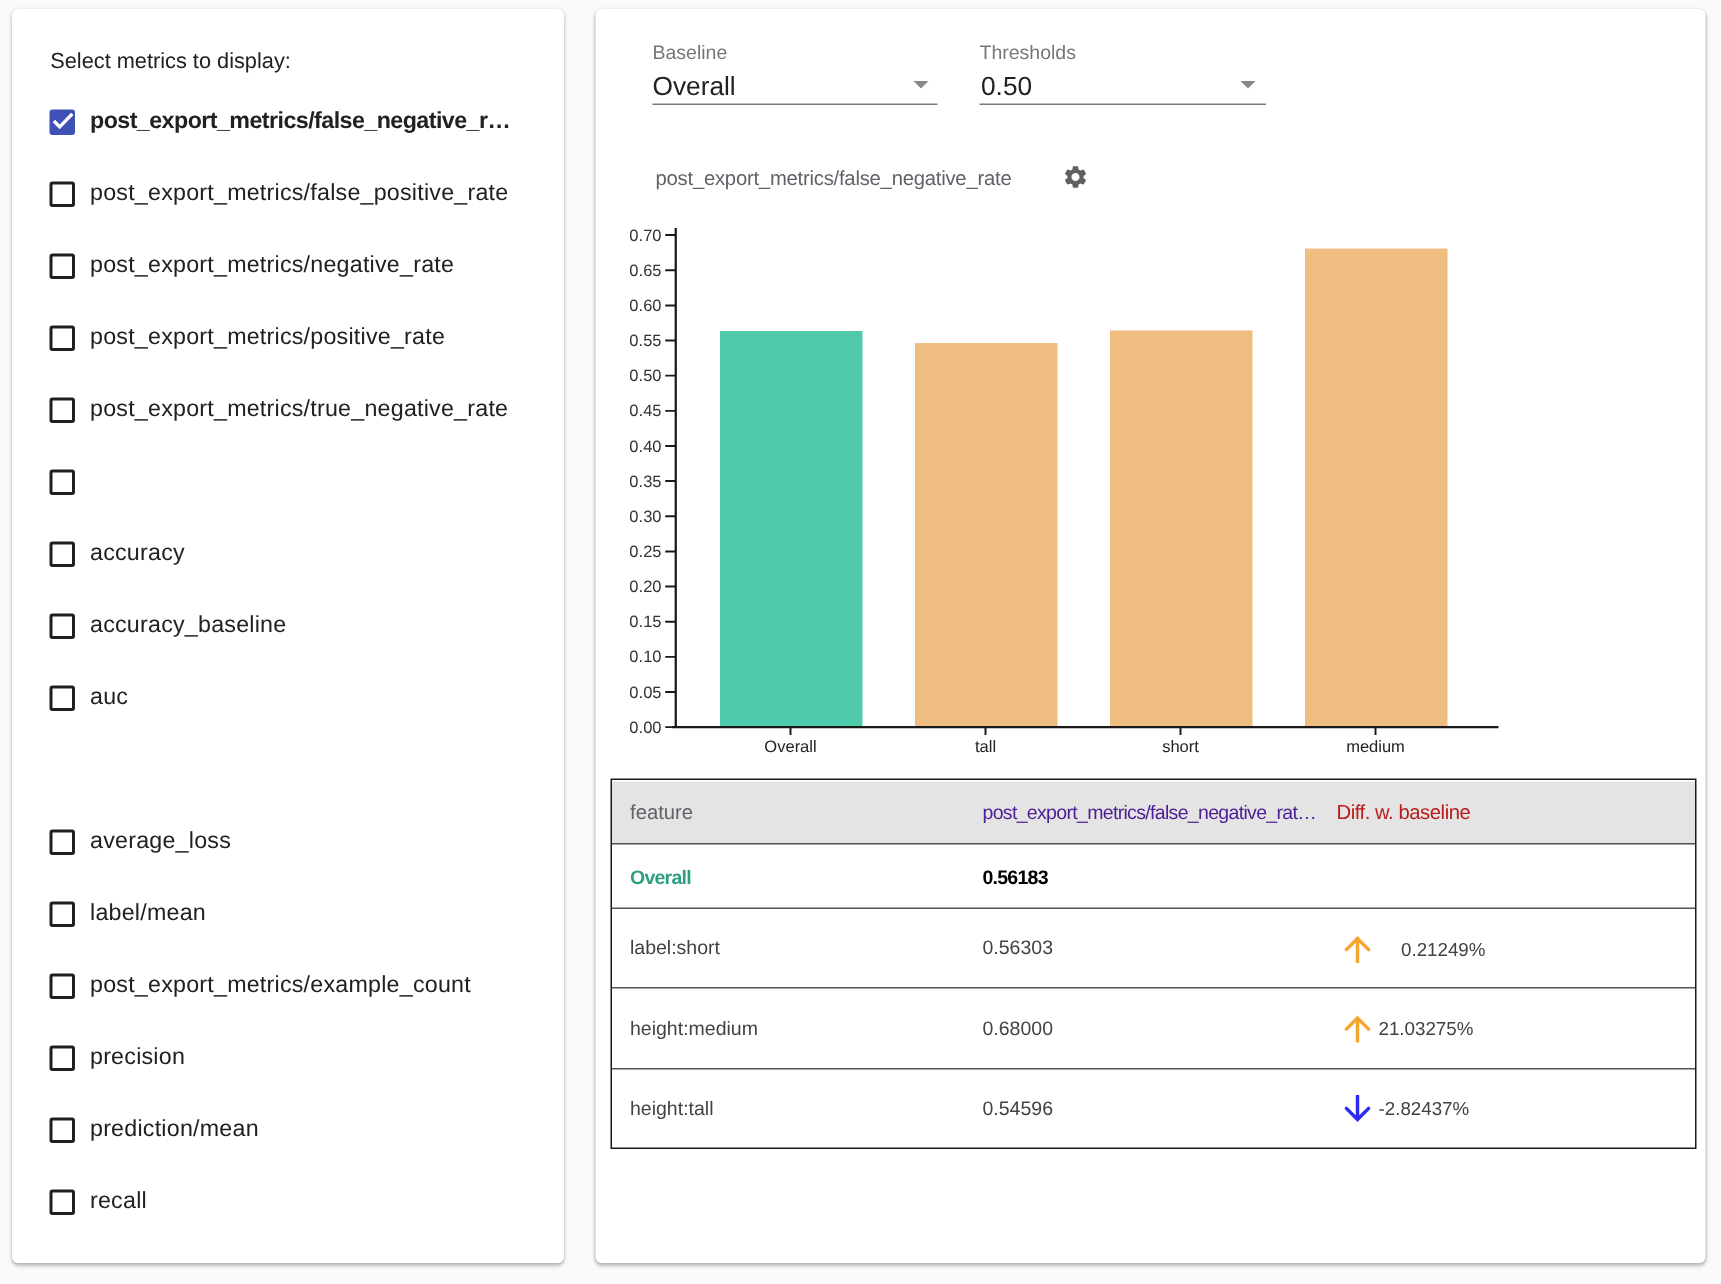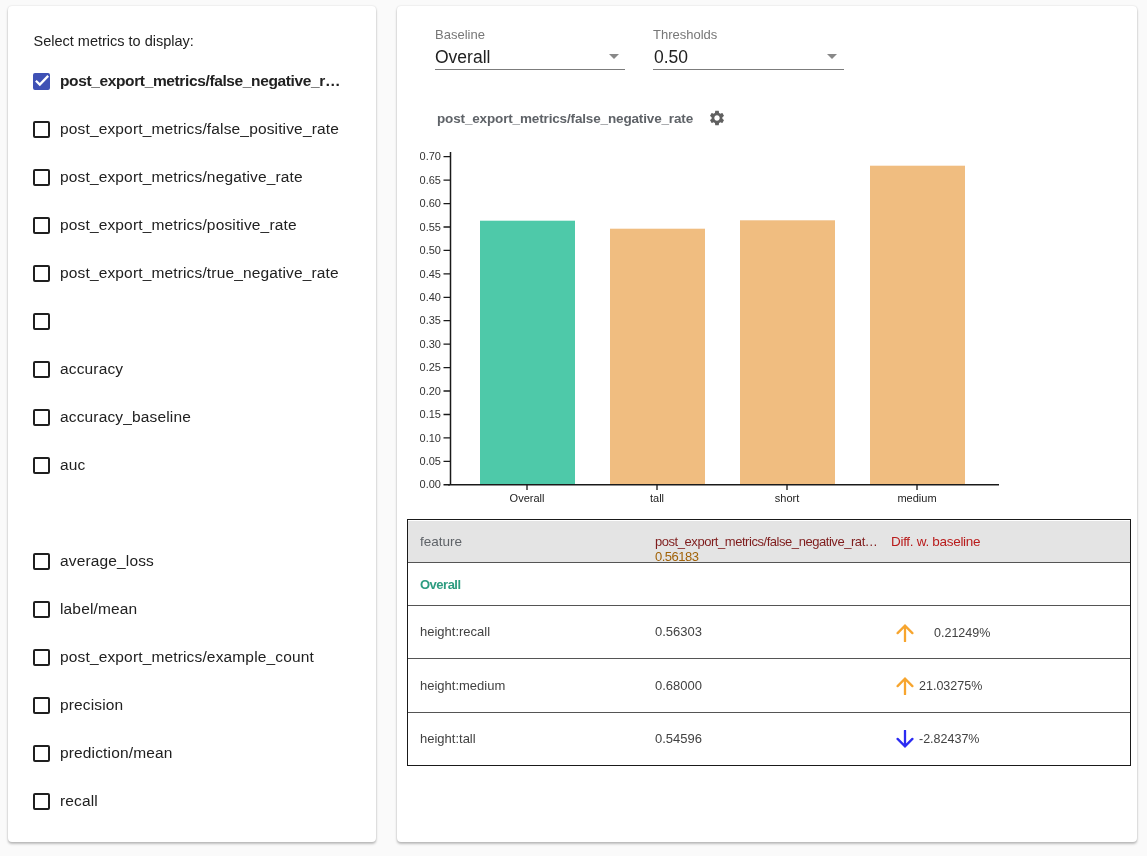--- a/index.html
+++ b/index.html
@@ -89,21 +89,21 @@
 
 <div class="ddlabel" style="left:435px;top:27px">Baseline</div>
 <div class="ddvalue" style="left:435px;top:46.5px">Overall</div>
 <div class="ddline" style="left:435px;top:69px;width:190px"></div>
 <div class="ddarrow" style="left:608.5px;top:54px"></div>
 <div class="ddlabel" style="left:653px;top:27px">Thresholds</div>
 <div class="ddvalue" style="left:654px;top:46.5px">0.50</div>
 <div class="ddline" style="left:653px;top:69px;width:191px"></div>
 <div class="ddarrow" style="left:827px;top:54px"></div>
 
-<div class="abs" style="left:437px;top:110.5px;font-size:13.5px;letter-spacing:-.15px;font-weight:bold;color:#5f6368">post_export_metrics/false_negative_rate</div>
+<div class="abs" style="left:437px;top:110.5px;font-size:13.5px;letter-spacing:-.15px;font-weight:normal;color:#5f6368">post_export_metrics/false_negative_rate</div>
 <svg class="abs" style="left:707.6px;top:109px" width="18" height="18" viewBox="0 0 24 24" fill="#606060">
       <path d="M19.14,12.94c0.04-0.3,0.06-0.61,0.06-0.94c0-0.32-0.02-0.64-0.07-0.94l2.03-1.58c0.18-0.14,0.23-0.41,0.12-0.61l-1.92-3.32c-0.12-0.22-0.37-0.29-0.59-0.22l-2.39,0.96c-0.5-0.38-1.03-0.7-1.62-0.94L14.4,2.81c-0.04-0.24-0.24-0.41-0.48-0.41h-3.84c-0.24,0-0.43,0.17-0.47,0.41L9.25,5.35C8.66,5.59,8.12,5.92,7.63,6.29L5.24,5.33c-0.22-0.08-0.47,0-0.59,0.22L2.74,8.87C2.62,9.08,2.66,9.34,2.86,9.48l2.03,1.58C4.84,11.36,4.8,11.69,4.8,12s0.02,0.64,0.07,0.94l-2.03,1.58c-0.18,0.14-0.23,0.41-0.12,0.61l1.92,3.32c0.12,0.22,0.37,0.29,0.59,0.22l2.39-0.96c0.5,0.38,1.03,0.7,1.62,0.94l0.36,2.54c0.05,0.24,0.24,0.41,0.48,0.41h3.84c0.24,0,0.44-0.17,0.47-0.41l0.36-2.54c0.59-0.24,1.13-0.56,1.62-0.94l2.39,0.96c0.22,0.08,0.47,0,0.59-0.22l1.92-3.32c0.12-0.22,0.07-0.47-0.12-0.61L19.14,12.94z M12,15.6c-1.98,0-3.6-1.62-3.6-3.6s1.62-3.6,3.6-3.6s3.6,1.62,3.6,3.6S13.98,15.6,12,15.6z"></path>
     </svg>
 
 <svg class="abs" style="left:420px;top:145px" width="600" height="365" viewBox="420 145 600 365">
   <g font-family="Liberation Sans, sans-serif" font-size="11" fill="#444">
 
     <rect x="480" y="220.7" width="95" height="264.3" fill="#4ec9a9"></rect>
     <rect x="610" y="228.7" width="95" height="256.3" fill="#f0bd80"></rect>
     <rect x="740" y="220.3" width="95" height="264.7" fill="#f0bd80"></rect>
@@ -140,25 +140,25 @@
     </g>
   </g>
 </svg>
 
 <div class="abs" style="left:407px;top:519px;width:724px;height:247px;border:1.5px solid #1a1a1a"></div>
 <div class="trow" style="top:521px;height:42px;background:#e4e4e4;border-bottom:1px solid #555"></div>
 <div class="trow" style="top:605px;height:1px;background:#555"></div>
 <div class="trow" style="top:658px;height:1px;background:#555"></div>
 <div class="trow" style="top:712px;height:1px;background:#555"></div>
 <div class="tcell" style="left:420px;top:534px;color:#5f6368;font-size:13.5px">feature</div>
-<div class="tcell" style="left:655px;top:534px;color:#7f1d1d;font-size:13px;letter-spacing:-.45px">post_export_metrics/false_negative_rat…</div>
+<div class="tcell" style="left:655px;top:534px;color:#4c1d95;font-size:13px;letter-spacing:-.45px">post_export_metrics/false_negative_rat…</div>
 <div class="tcell" style="left:891px;top:534px;color:#b91c1c;font-size:13.5px;letter-spacing:-.3px">Diff. w. baseline</div>
 <div class="tcell" style="left:420px;top:577px;color:#2d9c80;font-weight:bold;letter-spacing:-.5px">Overall</div>
-<div class="tcell" style="left:655px;top:549px;color:#a16207;font-weight:normal;letter-spacing:-.5px">0.56183</div>
-<div class="tcell" style="left:420px;top:624px">height:recall</div>
+<div class="tcell" style="left:655px;top:577px;color:#000000;font-weight:bold;letter-spacing:-.5px">0.56183</div>
+<div class="tcell" style="left:420px;top:624px">label:short</div>
 <div class="tcell" style="left:655px;top:624px">0.56303</div>
 <div class="tcell" style="left:420px;top:678px">height:medium</div>
 <div class="tcell" style="left:655px;top:678px">0.68000</div>
 <div class="tcell" style="left:420px;top:731px">height:tall</div>
 <div class="tcell" style="left:655px;top:731px">0.54596</div>
 <div class="diff" style="left:896px;top:624px;height:18px">
       <svg width="18" height="18" viewBox="0 0 18 18">
         <path d="M9 17.3V1.7M1.6 9.1L9 1.7l7.4 7.4" stroke="#f7a52e" stroke-width="2.3" stroke-linecap="round" stroke-linejoin="miter" fill="none"></path>
       </svg>
       <span style="margin-left:20px">0.21249%</span>

